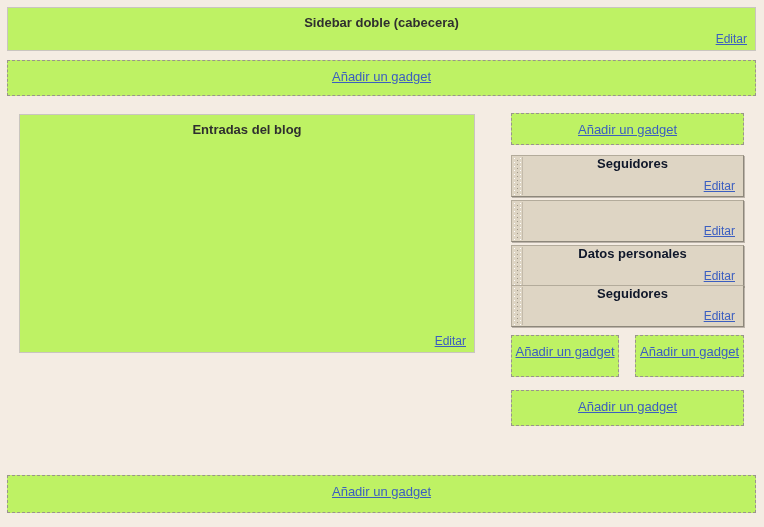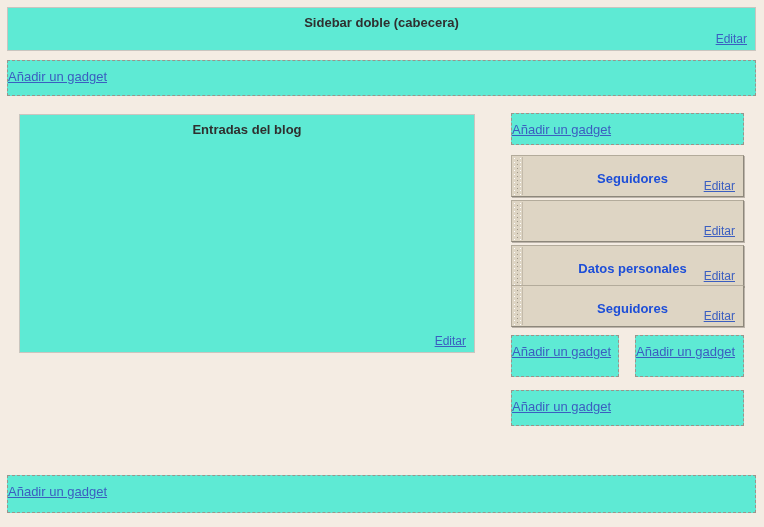--- a/index.html
+++ b/index.html
@@ -24,21 +24,21 @@
     top: 0;
     width: 764px;
     height: 527px;
     box-sizing: border-box;
   }
 
   
   .section-box {
     box-sizing: border-box;
     position: absolute;
-    background: #5eead4;
+    background: #bef264;
   }
   .section-solid {
     border: 1px solid #c9c5bf;
   }
   .section-dashed {
     border: 1px dashed #9a948c;
   }
 
   .section-title {
     text-align: center;
@@ -65,21 +65,21 @@
     color: #3b5ec0;
     text-decoration: underline;
     font-size: 13px;
     cursor: pointer;
     display: inline-block;
   }
 
   .add-box {
     display: flex;
     align-items: flex-start;
-    justify-content: flex-start;
+    justify-content: center;
   }
   .add-box .add-gadget-link {
     padding-top: 7px;
     text-align: center;
     line-height: 17px;
   }
 
   
   #header-section {
     left: 7px;
@@ -135,22 +135,22 @@
     background-image:
       radial-gradient(circle at 1.5px 1.5px, #ffffff 0.9px, transparent 1px),
       radial-gradient(circle at 4.5px 3.5px, #9c9485 0.9px, transparent 1px);
     background-size: 6px 4px, 6px 4px;
     border-right: 1px solid #c4bbab;
   }
   .gadget .gadget-title {
     text-align: center;
     font-weight: bold;
     font-size: 13px;
-    color: #1d4ed8;
-    padding-top: 15px;
+    color: #0f172a;
+    padding-top: 0;
     padding-left: 10px;
     line-height: 15px;
   }
   .gadget .edit-link {
     right: 8px;
     bottom: 3px;
   }
 
   #gadget-0 { top: 155px; }
   #gadget-1 { top: 200px; }

